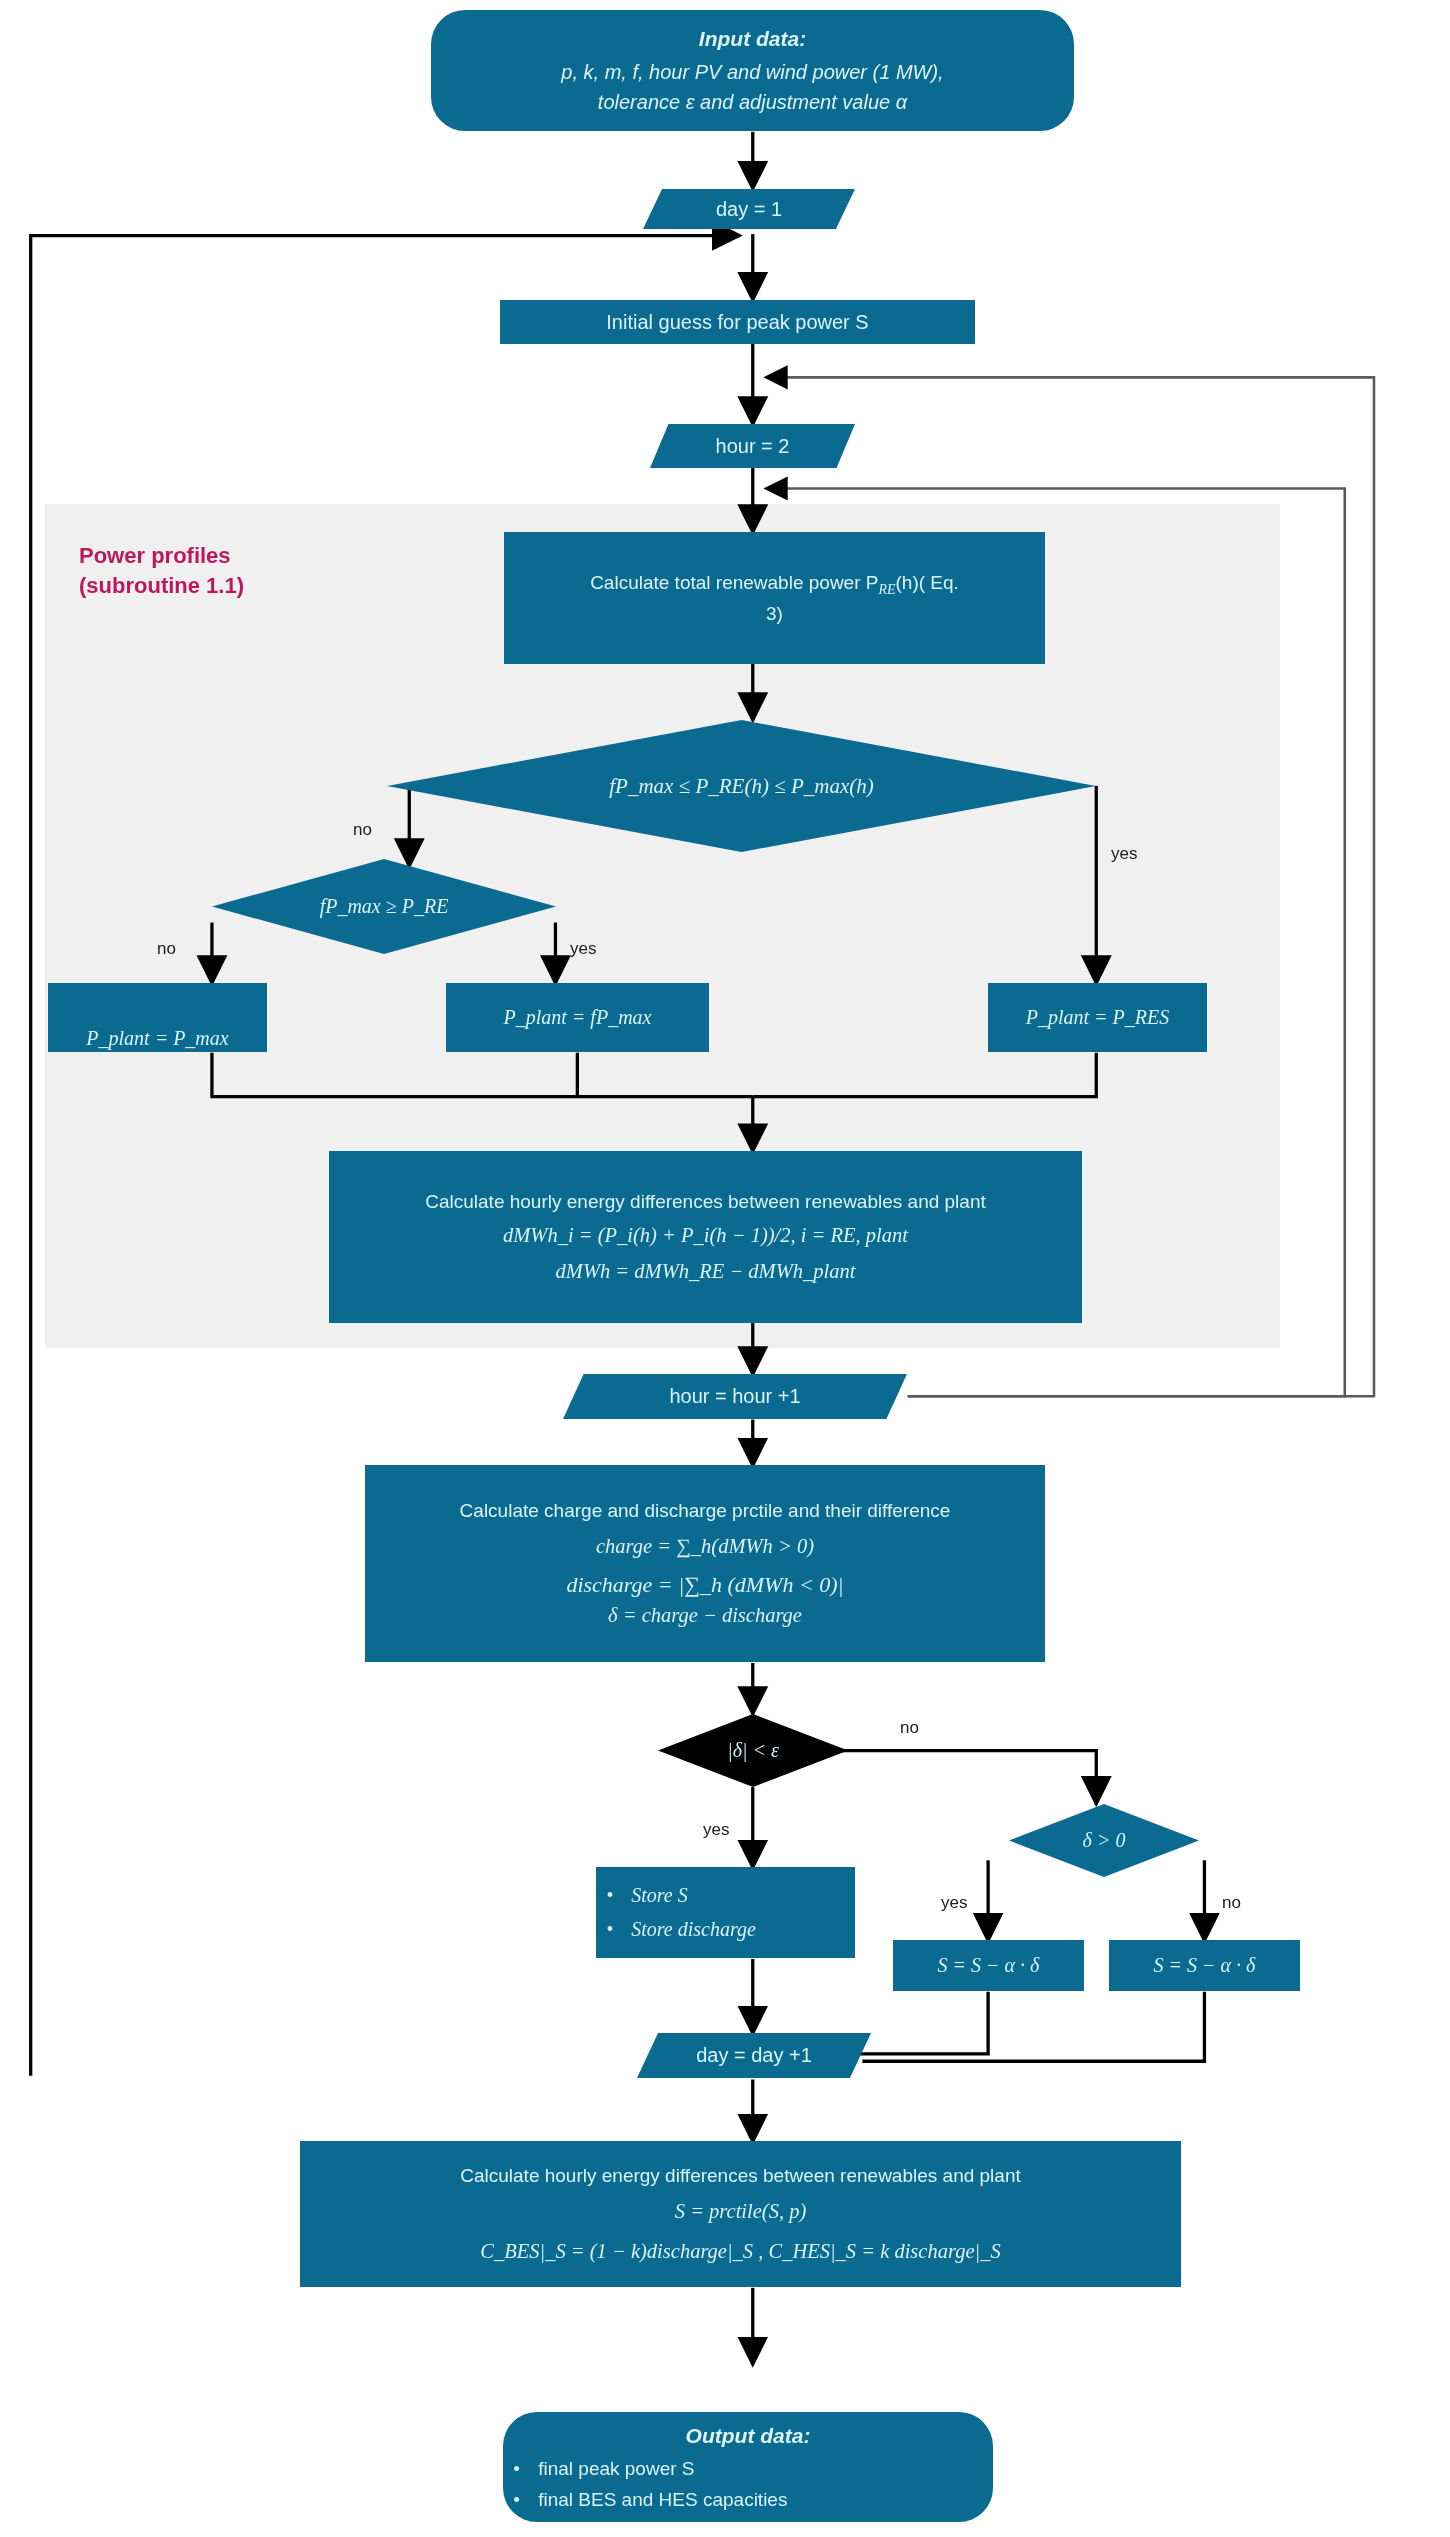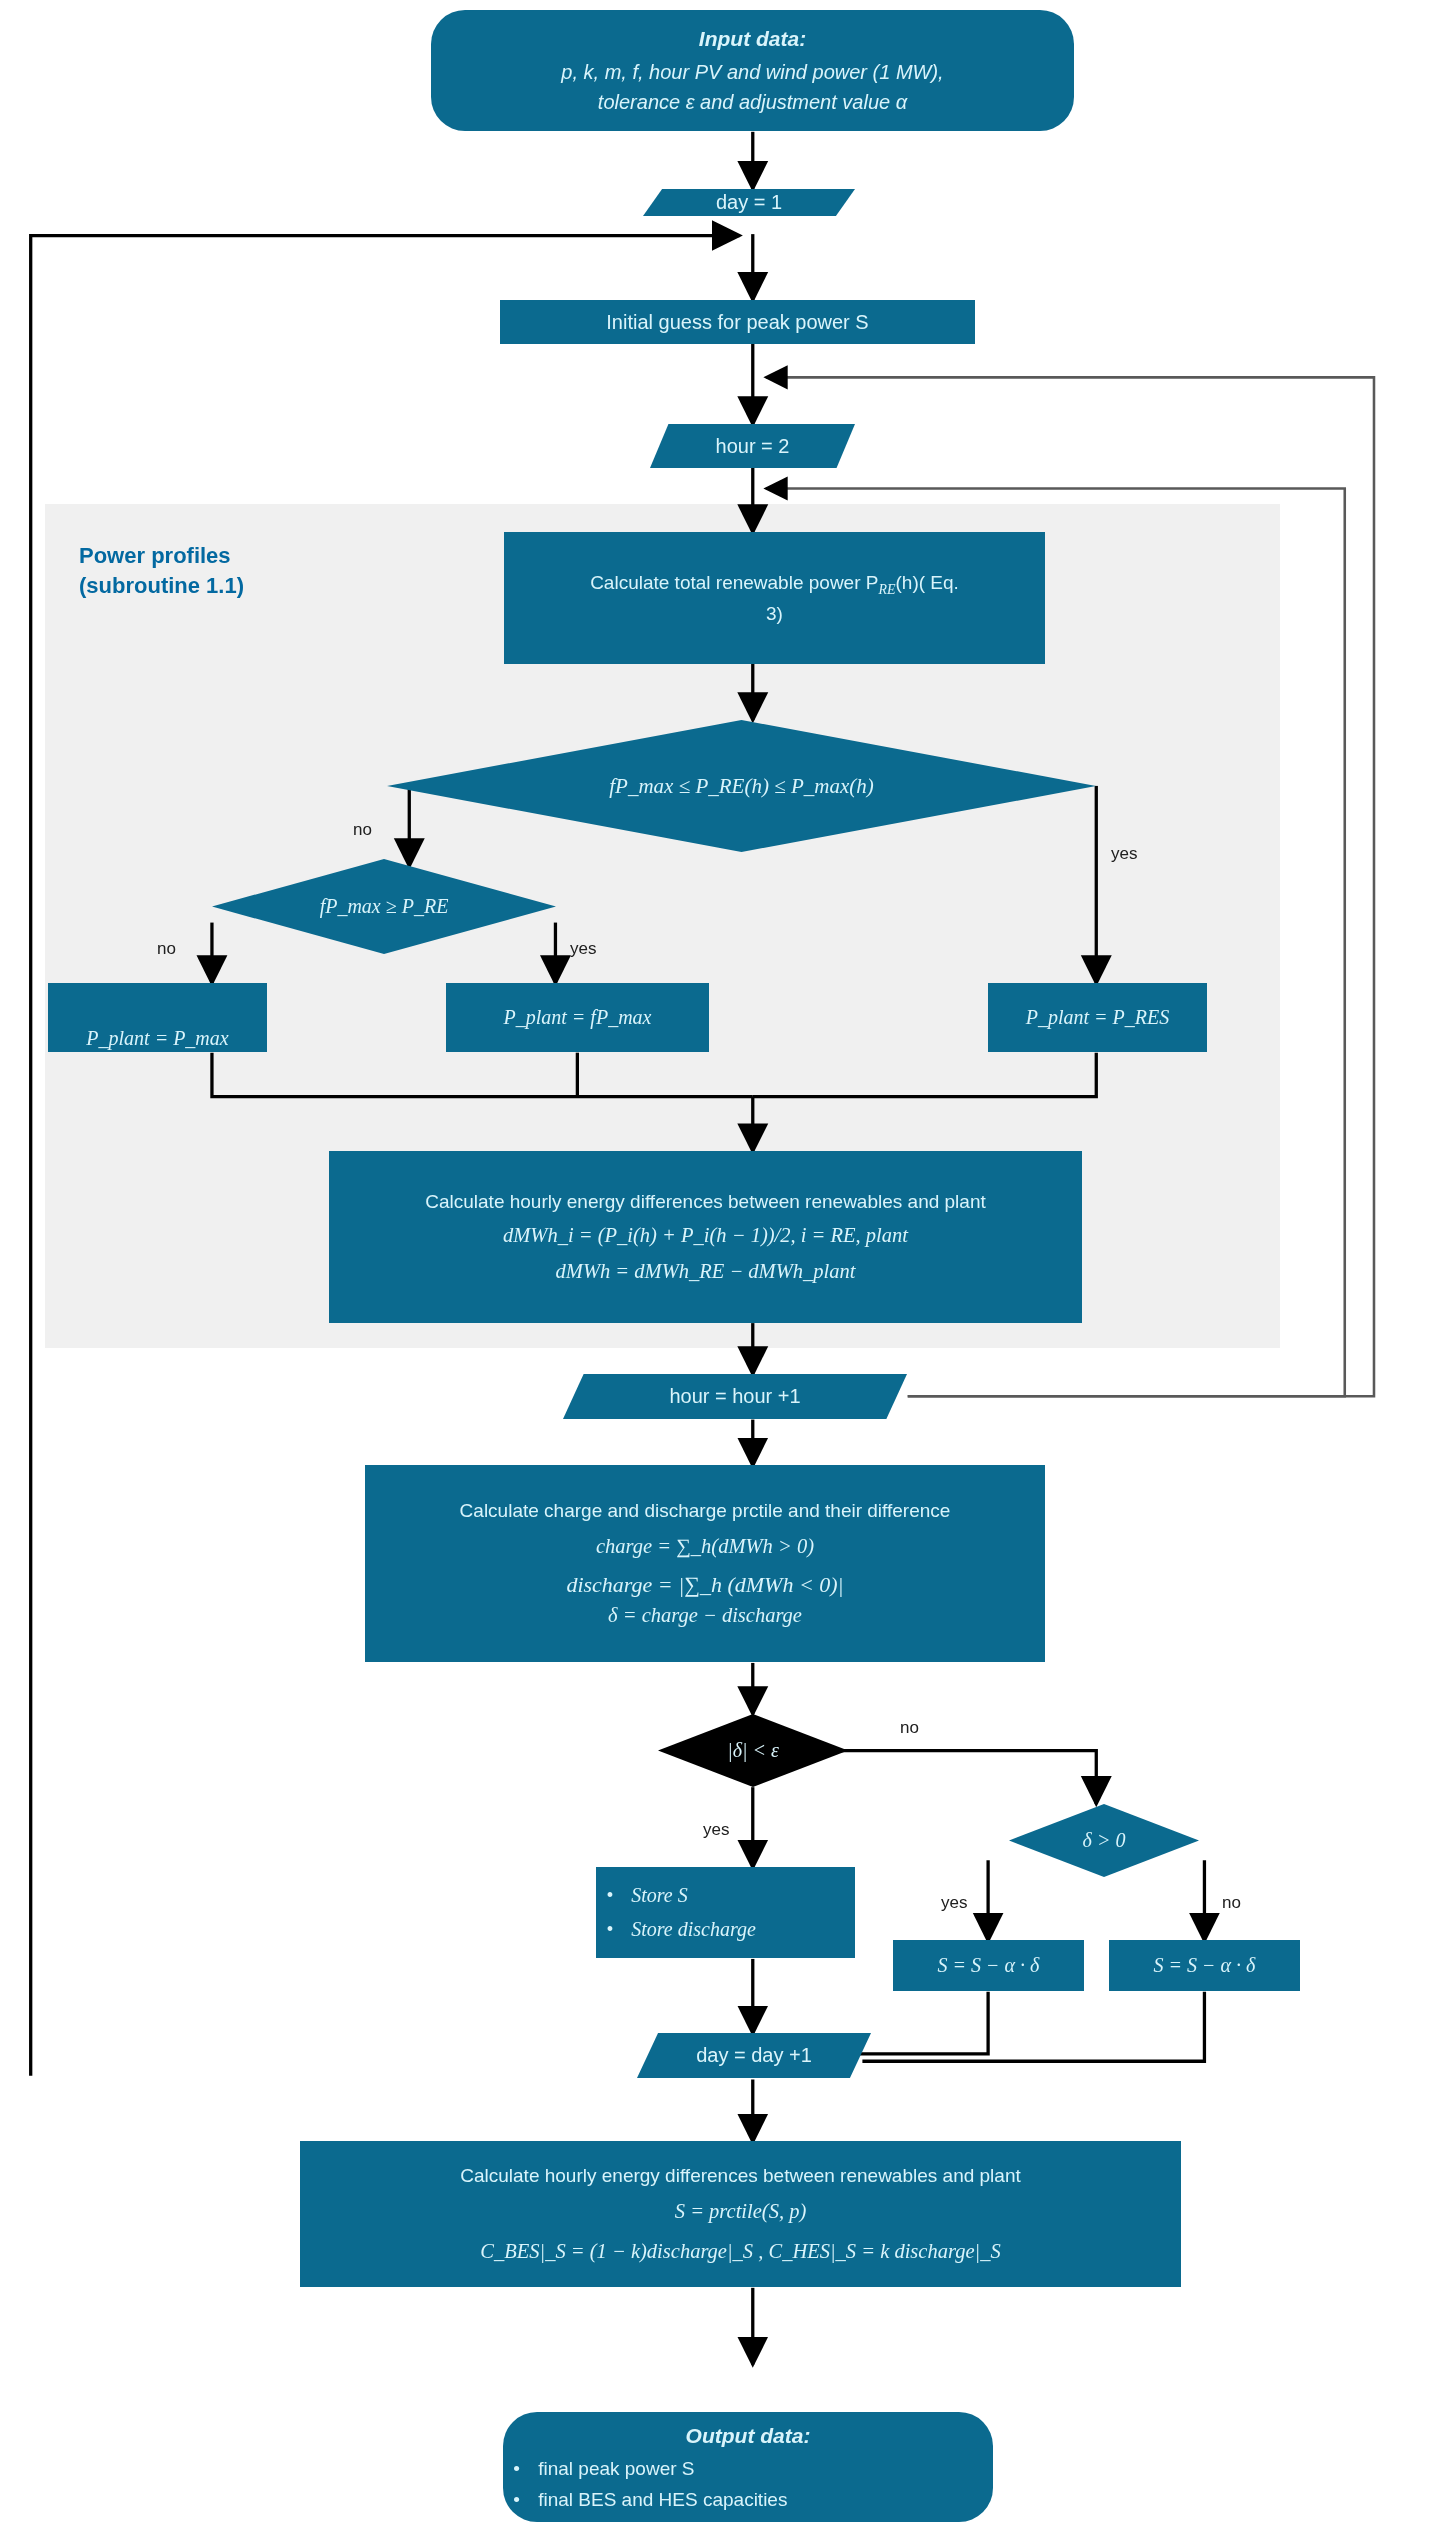--- a/index.html
+++ b/index.html
@@ -5,21 +5,21 @@
   html,body{margin:0;padding:0;background:#ffffff;}
   body{font-family:"Liberation Sans",sans-serif;}
   #root{position:relative;width:1450px;height:2538px;background:#ffffff;overflow:hidden;}
   svg.layer{position:absolute;left:0;top:0;width:1450px;height:2538px;overflow:visible;}
   .node{position:absolute;box-sizing:border-box;display:flex;align-items:center;justify-content:center;
         color:#d9f4fb;text-align:center;line-height:1.45;}
   .node .inner{width:100%;padding:0 10.2px;box-sizing:border-box;}
   .proc{background:#0b6a8f;}
   .term{background:#0b6a8f;border-radius:34px;}
   .para{background:#0b6a8f;}
-  .sub-label{position:absolute;color:#0369a1;font-weight:bold;font-size:22px;line-height:1.35;text-align:left;}
+  .sub-label{position:absolute;color:#be185d;font-weight:bold;font-size:22px;line-height:1.35;text-align:left;}
   .grayzone{position:absolute;background:#f0f0f0;}
   .edge-label{position:absolute;color:#202020;font-size:17px;font-family:"Liberation Sans",sans-serif;}
   .bullets{display:block;text-align:left;margin:0 auto;}
   .bullets .bl{display:block;white-space:nowrap;}
   .bullets .bl::before{content:"\2022";display:inline-block;width:25px;}
   .sup{font-size:.68em;vertical-align:sub;font-style:italic;}
   .mathline{font-family:"Liberation Serif",serif;font-style:italic;font-size:20.5px;}
   .txtline{font-family:"Liberation Sans",sans-serif;font-size:19px;font-style:normal;}
 </style>
 </head>
@@ -102,21 +102,21 @@
   </svg>
 
   <div class="node term" style="left:431px;top:10.2px;width:643px;height:121px;">
     <div class="inner">
       <div style="font-style:italic;font-weight:bold;font-size:21px;">Input data:</div>
       <div style="font-style:italic;font-size:20px;margin-top:2.9px;">p, k, m, f, hour PV  and wind power (1 MW),</div>
       <div style="font-style:italic;font-size:20px;margin-top:1.5px;">tolerance ε and adjustment value α</div>
     </div>
   </div>
 
-  <div class="node para" style="left:643px;top:189px;width:212px;height:27px;
+  <div class="node para" style="left:643px;top:189px;width:212px;height:40px;
               clip-path:polygon(9% 0,100% 0,91% 100%,0 100%);">
     <div class="inner" style="font-size:20px;">day = 1</div>
   </div>
 
   <div class="node proc" style="left:500px;top:300px;width:475px;height:44px;">
     <div class="inner" style="font-size:20px;">Initial guess for peak power S</div>
   </div>
 
   <div class="node para" style="left:650px;top:424px;width:205px;height:44px;
               clip-path:polygon(9% 0,100% 0,91% 100%,0 100%);">

